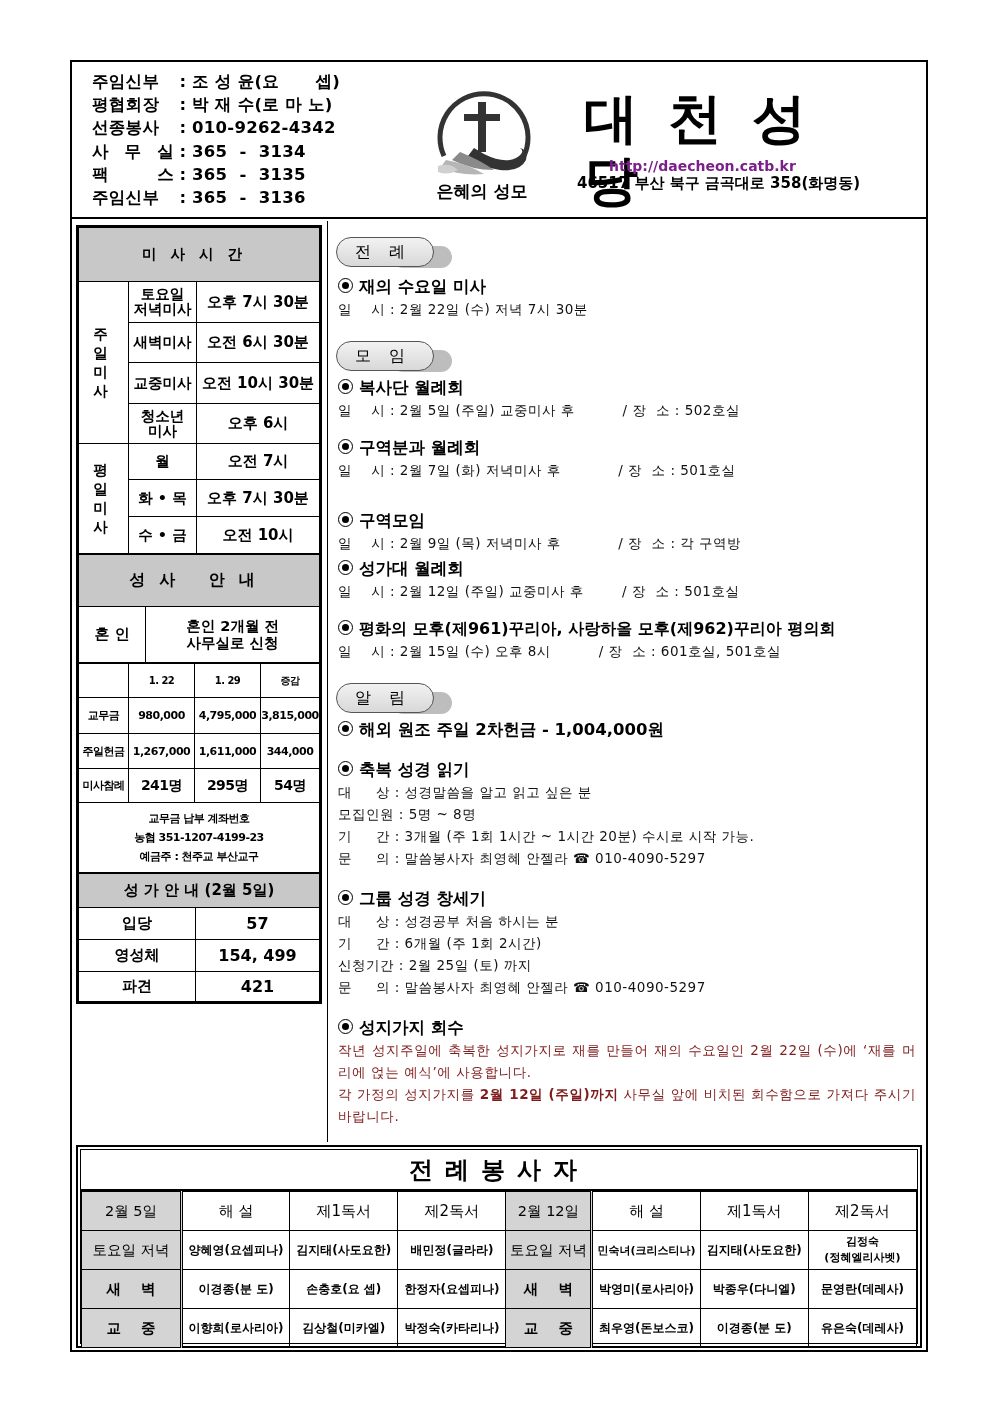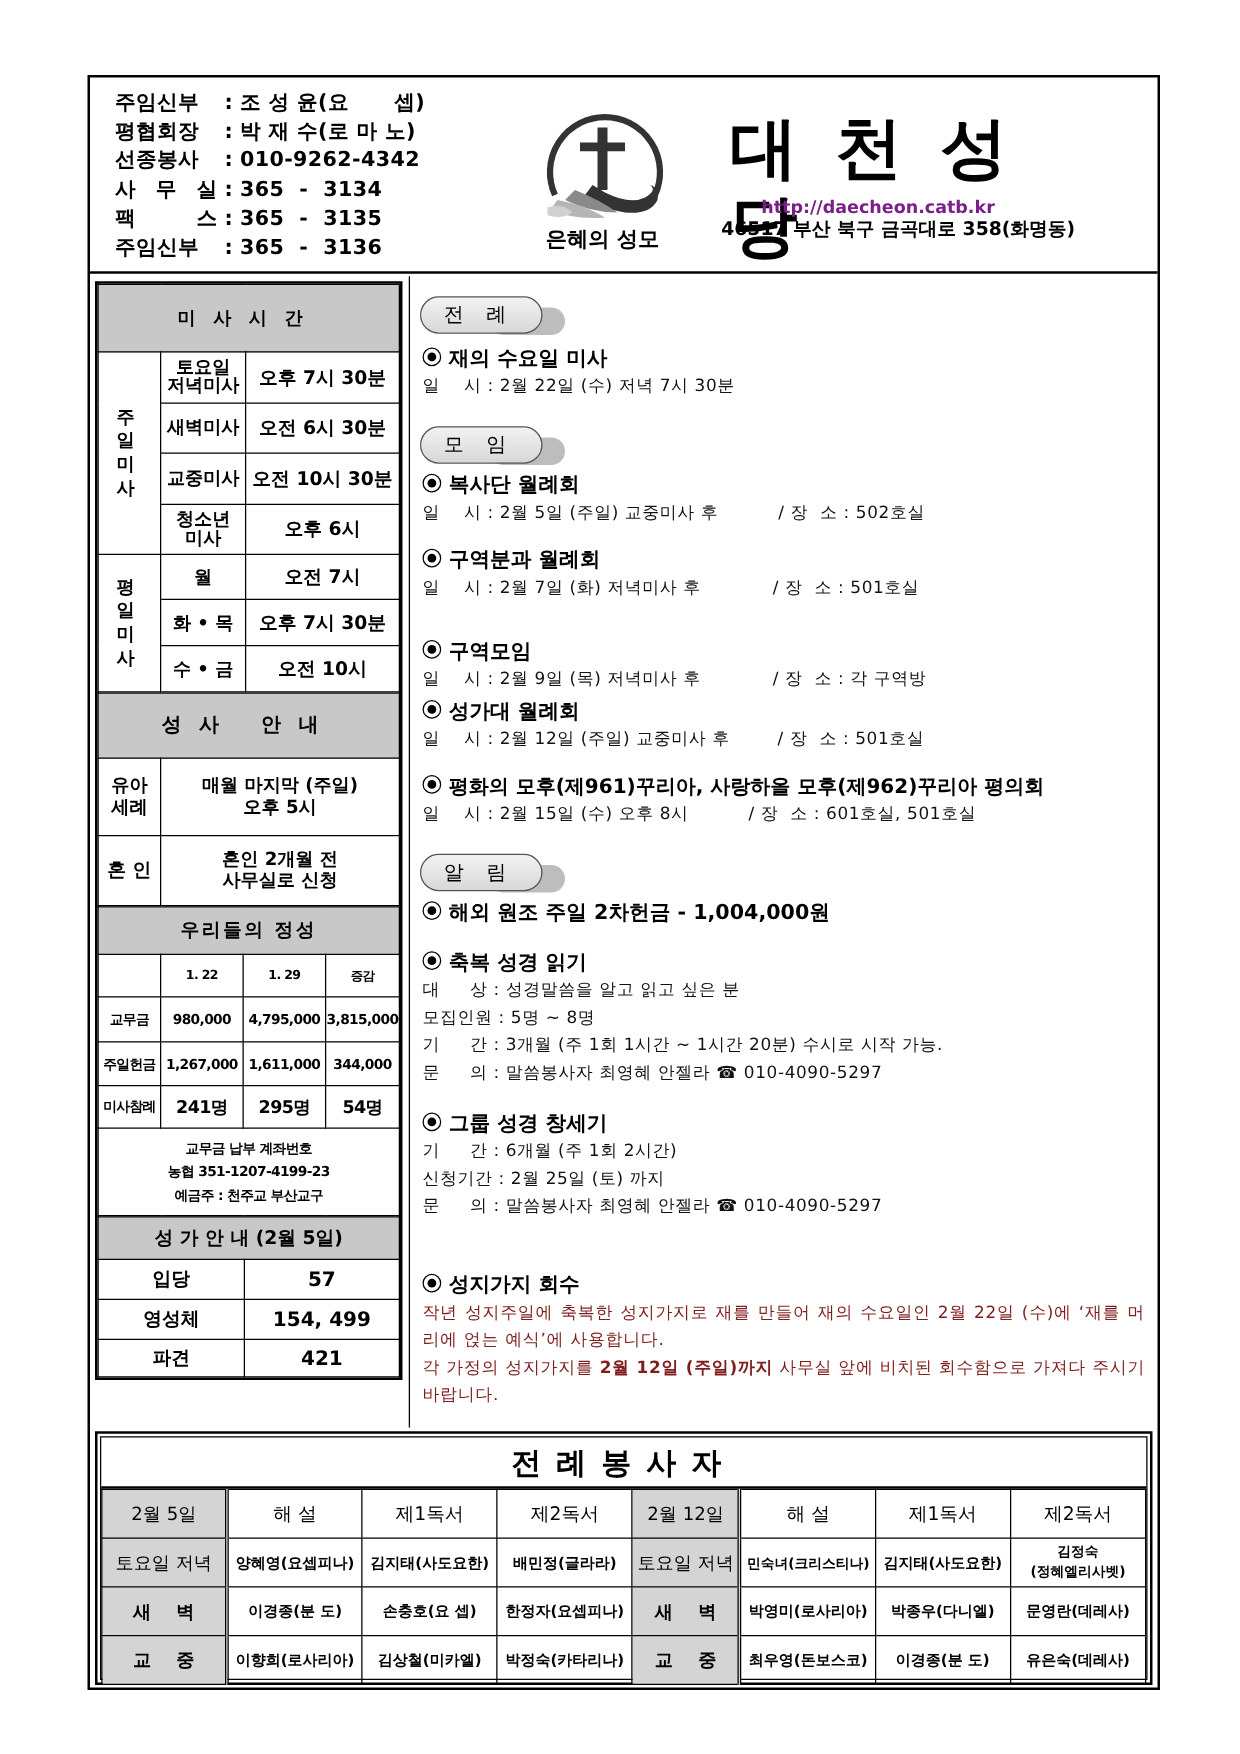--- a/index.html
+++ b/index.html
@@ -134,39 +134,30 @@
               <td class="v">오전 10시</td>
             </tr>
       </tbody>
         </table>
 
       <table class="grid">
         <tbody>
             <tr>
               <td colspan="2" class="gray sec-head" style="height:52px">성사 안내</td>
             </tr>
-        <tr style="height:62px">
-          <td style="width:50px; font-size:14.5px; line-height:17px; white-space:pre-line">유아
-세례</td>
-          <td style="font-size:14.5px; line-height:17px; white-space:pre-line">매월 마지막 (주일)
-오후 5시</td>
-        </tr>
         <tr style="height:56px">
           <td style="font-size:15px">혼 인</td>
           <td style="font-size:14.5px; line-height:17px; white-space:pre-line">혼인 2개월 전
 사무실로 신청</td>
         </tr>
       </tbody>
         </table>
 
       <table class="grid offer">
         <tbody>
-            <tr>
-              <td colspan="4" class="gray" style="height:38px; font-size:15px; letter-spacing:2px">우리들의 정성</td>
-            </tr>
         <tr class="hd" style="height:34px">
           <td style="width:50px"></td>
           <td style="width:66px">1. 22</td>
           <td style="width:66px">1. 29</td>
           <td>증감</td>
         </tr>
         <tr style="height:36px">
               <td>교무금</td>
               <td>980,000</td>
               <td>4,795,000</td>
@@ -261,20 +252,21 @@
     </div>
     <div class="item" style="top:538px">
       <div class="item-title"><span class="bullet"></span><span>축복 성경 읽기</span></div>
       <div class="line">대     상 : 성경말씀을 알고 읽고 싶은 분</div>
       <div class="line">모집인원 : 5명 ~ 8명</div>
       <div class="line">기     간 : 3개월 (주 1회 1시간 ~ 1시간 20분) 수시로 시작 가능.</div>
       <div class="line">문     의 : 말씀봉사자 최영혜 안젤라 ☎ 010-4090-5297</div>
     </div>
     <div class="item" style="top:667px">
       <div class="item-title"><span class="bullet"></span><span>그룹 성경 창세기</span></div>
+      <div class="line">대     상 : 성경공부 처음 하시는 분</div>
       <div class="line">기     간 : 6개월 (주 1회 2시간)</div>
       <div class="line">신청기간 : 2월 25일 (토) 까지</div>
       <div class="line">문     의 : 말씀봉사자 최영혜 안젤라 ☎ 010-4090-5297</div>
     </div>
     <div class="item" style="top:796px">
       <div class="item-title"><span class="bullet"></span><span>성지가지 회수</span></div>
       <div class="para">작년 성지주일에 축복한 성지가지로 재를 만들어 재의 수요일인 2월 22일 (수)에 ‘재를 머리에 얹는 예식’에 사용합니다.</div>
       <div class="para"><span>각 가정의 성지가지를 </span><b>2월 12일 (주일)까지</b><span> 사무실 앞에 비치된 회수함으로 가져다 주시기  바랍니다.</span></div>
     </div>
   </div>

